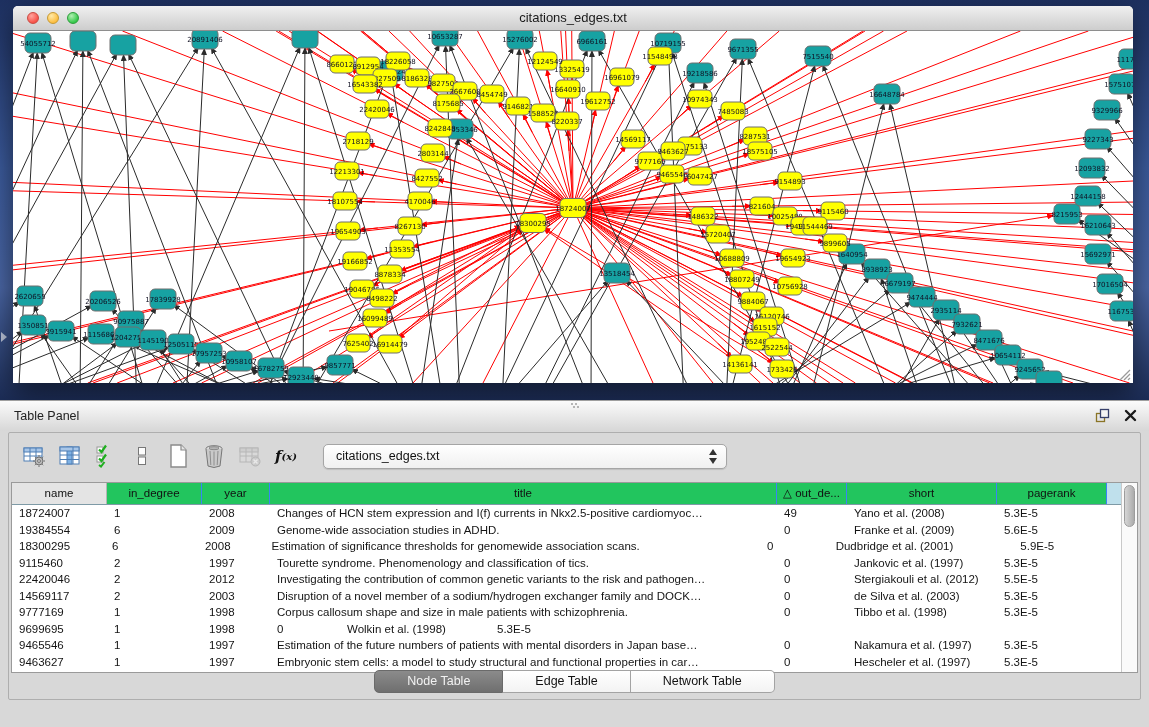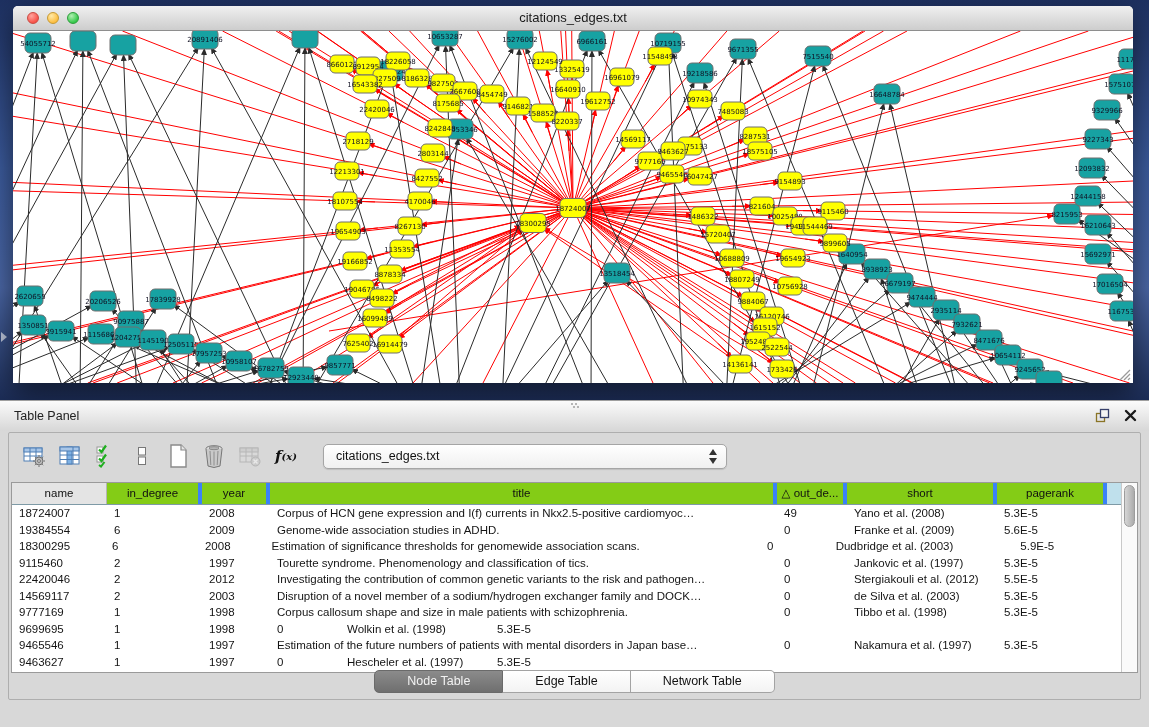--- a/index.html
+++ b/index.html
@@ -46,21 +46,21 @@
   .dd-arrows{position:absolute;right:8px;top:4px;width:9px;height:15px;}
   .dd-arrows:before{content:"";position:absolute;top:0;left:0;
     border-left:4.5px solid transparent;border-right:4.5px solid transparent;border-bottom:6px solid #333;}
   .dd-arrows:after{content:"";position:absolute;bottom:0;left:0;
     border-left:4.5px solid transparent;border-right:4.5px solid transparent;border-top:6px solid #333;}
 
   .table-wrap{position:absolute;left:2px;right:2px;top:49px;height:189px;
     background:#fff;border:1px solid #9a9a9a;display:flex;}
   .grid{flex:1;overflow:hidden;}
   .thead{display:flex;height:21px;border-bottom:1px solid #7e9aa6;}
-  .th{box-sizing:border-box;background:#84cc16;border-right:4px solid #3b82f6;
+  .th{box-sizing:border-box;background:#22c55e;border-right:1px solid #3b82f6;
     font-size:11.5px;text-align:center;line-height:20px;color:#111;overflow:hidden;white-space:nowrap;}
   .th.first{background:#e4e4e4;border-right:1px solid #b5b5b5;}
   .th.fill{flex:1;border-right:none;background:#bfe0ec;}
   .trow{display:flex;height:16.5px;}
   .td{box-sizing:border-box;padding-left:7px;font-size:11.5px;line-height:16.5px;color:#141414;
     white-space:nowrap;overflow:hidden;}
   .vscroll{width:15px;border-left:1px solid #c9c9c9;background:#fafafa;position:relative;}
   .vthumb{position:absolute;left:2px;right:2px;top:2px;height:40px;border-radius:6px;
     background:linear-gradient(90deg,#d6d6d6,#ababab);border:1px solid #9c9c9c;}
 
@@ -703,41 +703,41 @@
             <div class="th" style="width: 70px;">△ out_de...</div>
             <div class="th" style="width: 150px;">short</div>
             <div class="th" style="width: 110px;">pagerank</div>
             <div class="th fill"></div>
           </div>
         <div id="tbody">
             <div class="trow">
               <div class="td" style="width: 95px;">18724007</div>
               <div class="td" style="width: 95px;">1</div>
               <div class="td" style="width: 68px;">2008</div>
-              <div class="td" style="width: 507px;">Corpus of HCN gene expression and I(f) currents in Nkx2.5-positive cardiomyoc…</div>
+              <div class="td" style="width: 507px;">Changes of HCN stem expression and I(f) currents in Nkx2.5-positive cardiomyoc…</div>
               <div class="td" style="width: 70px;">49</div>
               <div class="td" style="width: 150px;">Yano et al. (2008)</div>
               <div class="td" style="width: 110px;">5.3E-5</div>
             </div>
             <div class="trow">
               <div class="td" style="width: 95px;">19384554</div>
               <div class="td" style="width: 95px;">6</div>
               <div class="td" style="width: 68px;">2009</div>
               <div class="td" style="width: 507px;">Genome-wide association studies in ADHD.</div>
               <div class="td" style="width: 70px;">0</div>
               <div class="td" style="width: 150px;">Franke et al. (2009)</div>
               <div class="td" style="width: 110px;">5.6E-5</div>
             </div>
             <div class="trow">
               <div class="td" style="width: 95px;">18300295</div>
               <div class="td" style="width: 95px;">6</div>
               <div class="td" style="width: 68px;">2008</div>
               <div class="td" style="width: 507px;">Estimation of significance thresholds for genomewide association scans.</div>
               <div class="td" style="width: 70px;">0</div>
-              <div class="td" style="width: 150px;">Dudbridge et al. (2003)</div>
+              <div class="td" style="width: 150px;">Dudbridge et al. (2001)</div>
               <div class="td" style="width: 110px; margin-left: 38px;">5.9E-5</div>
             </div>
             <div class="trow">
               <div class="td" style="width: 95px;">9115460</div>
               <div class="td" style="width: 95px;">2</div>
               <div class="td" style="width: 68px;">1997</div>
               <div class="td" style="width: 507px;">Tourette syndrome. Phenomenology and classification of tics.</div>
               <div class="td" style="width: 70px;">0</div>
               <div class="td" style="width: 150px;">Jankovic et al. (1997)</div>
               <div class="td" style="width: 110px;">5.3E-5</div>
@@ -783,20 +783,21 @@
               <div class="td" style="width: 68px;">1997</div>
               <div class="td" style="width: 507px;">Estimation of the future numbers of patients with mental disorders in Japan base…</div>
               <div class="td" style="width: 70px;">0</div>
               <div class="td" style="width: 150px;">Nakamura et al. (1997)</div>
               <div class="td" style="width: 110px;">5.3E-5</div>
             </div>
             <div class="trow">
               <div class="td" style="width: 95px;">9463627</div>
               <div class="td" style="width: 95px;">1</div>
               <div class="td" style="width: 68px;">1997</div>
+              <div class="td" style="width: 507px;">Embryonic stem cells: a model to study structural and functional properties in car…</div>
               <div class="td" style="width: 70px;">0</div>
               <div class="td" style="width: 150px;">Hescheler et al. (1997)</div>
               <div class="td" style="width: 110px;">5.3E-5</div>
             </div>
           </div>
       </div>
       <div class="vscroll">
         <div class="vthumb"></div>
       </div>
     </div>

